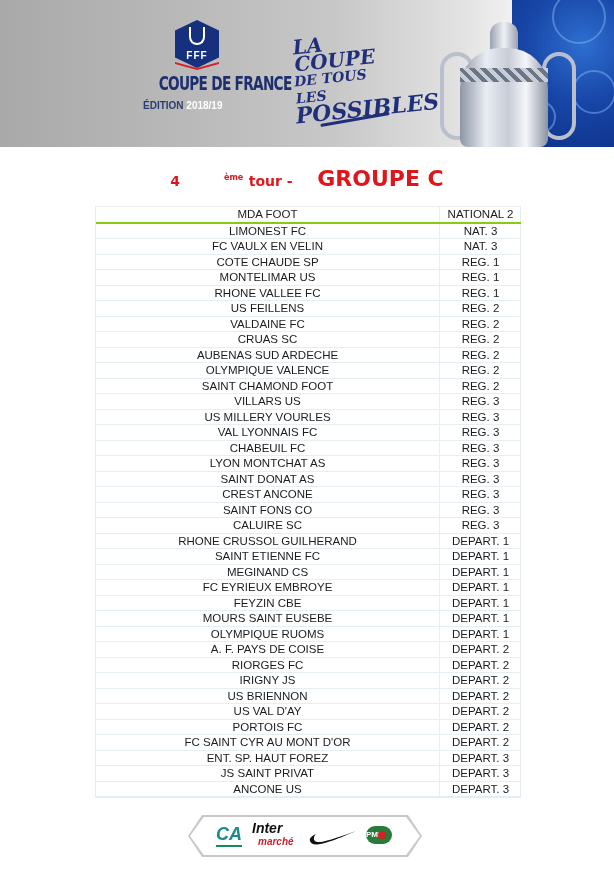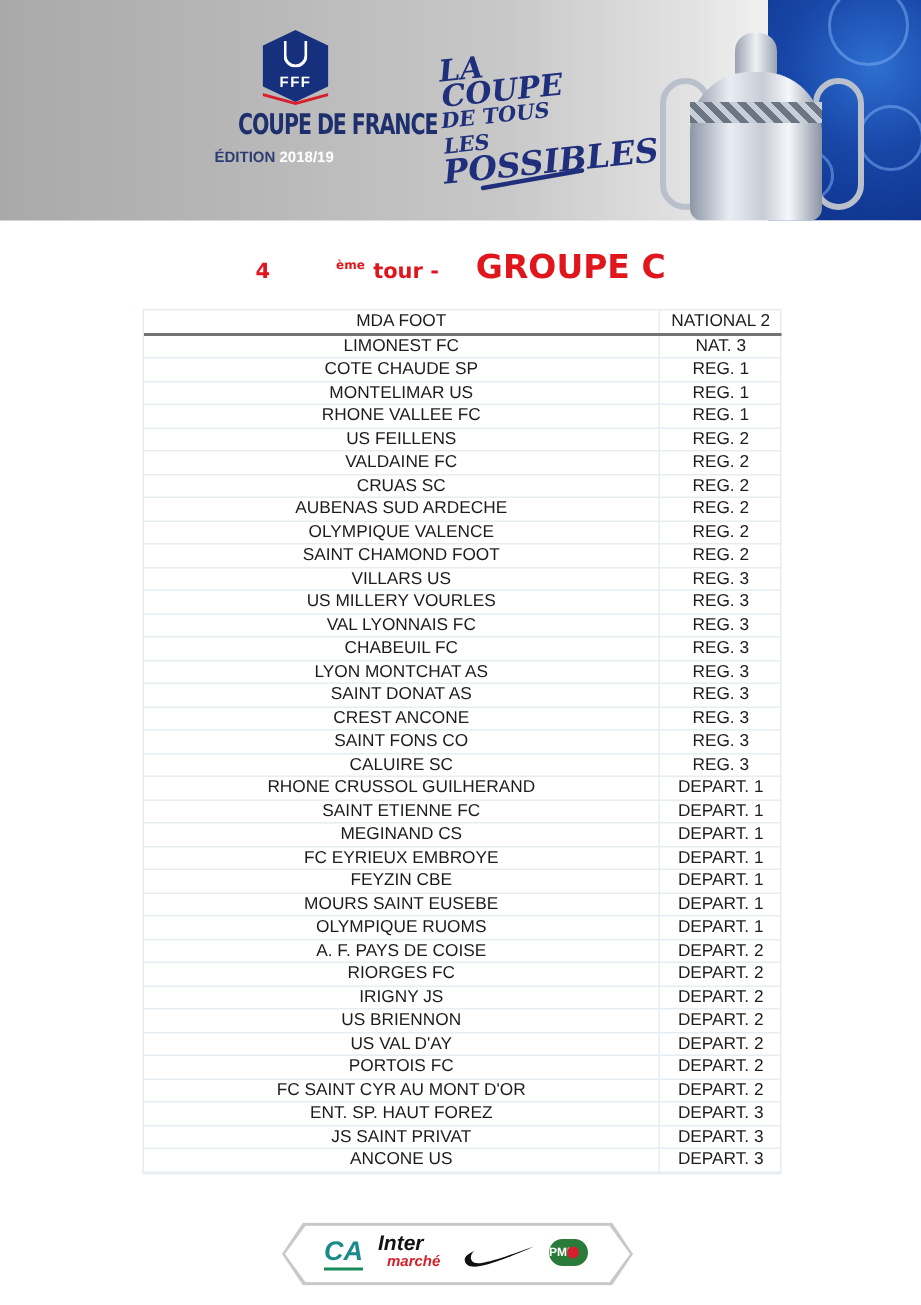--- a/index.html
+++ b/index.html
@@ -88,21 +88,21 @@
       position: absolute; left: 95px; top: 206px; width: 424px;
       border: 1px solid #e7ecf1;
     }
     table { border-collapse: collapse; width: 424px; table-layout: fixed; }
     td {
       height: 14.5px; padding: 0; font-size: 11.5px; color: #1c1c1c; text-align: center;
       border-bottom: 1px solid #e6eef4; line-height: 14px; white-space: nowrap;
     }
     td.team { width: 343px; border-right: 1px solid #e6eef4; }
     td.level { width: 81px; }
-    tr.head td { border-bottom: 2px solid #737373; }
+    tr.head td { border-bottom: 2px solid #84cc16; }
     .sponsors {
       position: absolute; left: 188px; top: 815px; width: 234px; height: 42px;
     }
     .sponsor-outline {
       position: absolute; inset: 0;
       clip-path: polygon(6% 0, 94% 0, 100% 50%, 94% 100%, 6% 100%, 0 50%);
       background: #c8c8c8;
     }
     .sponsor-inner {
       position: absolute; left: 2px; top: 2px; right: 2px; bottom: 2px; background: #ffffff;
@@ -171,20 +171,24 @@
     <tbody id="team-rows">
         <tr class="head">
           <td class="team">MDA FOOT</td>
           <td class="level">NATIONAL 2</td>
         </tr>
         <tr>
           <td class="team">LIMONEST FC</td>
           <td class="level">NAT. 3</td>
         </tr>
         <tr>
+          <td class="team">FC VAULX EN VELIN</td>
+          <td class="level">NAT. 3</td>
+        </tr>
+        <tr>
           <td class="team">COTE CHAUDE SP</td>
           <td class="level">REG. 1</td>
         </tr>
         <tr>
           <td class="team">MONTELIMAR US</td>
           <td class="level">REG. 1</td>
         </tr>
         <tr>
           <td class="team">RHONE VALLEE FC</td>
           <td class="level">REG. 1</td>

